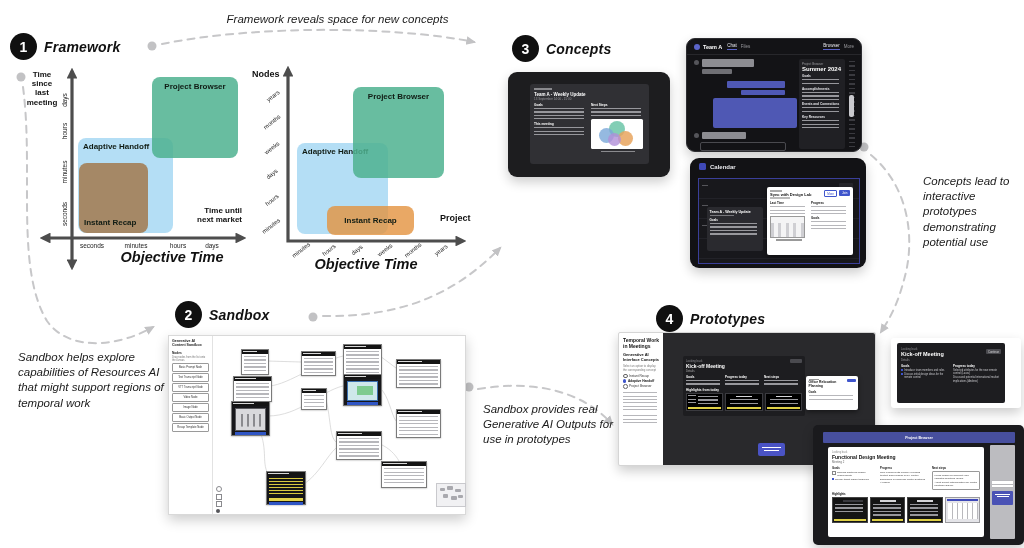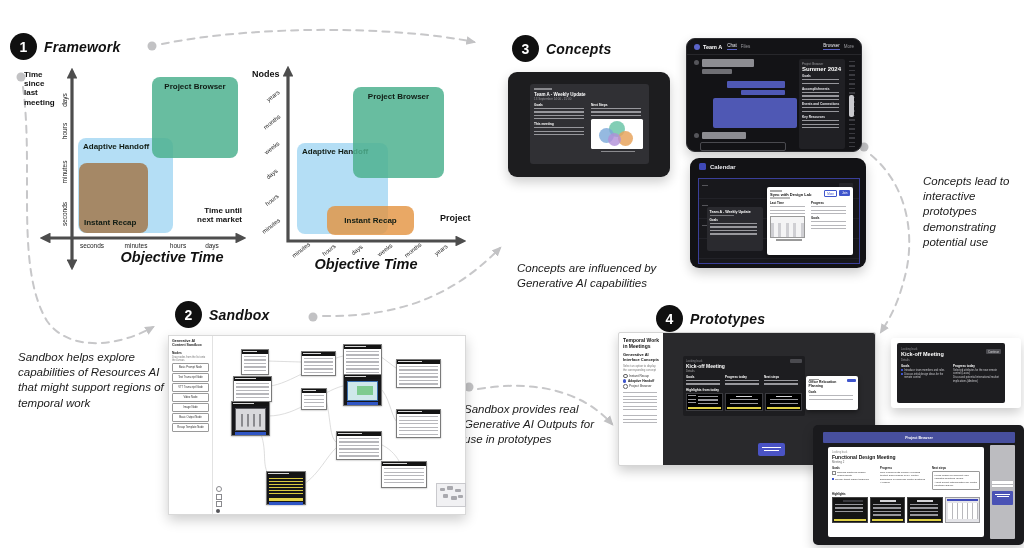--- a/index.html
+++ b/index.html
@@ -83,26 +83,26 @@
   </div>
   <div class="step" style="left:512px;top:35px">
     <span class="badge">3</span>
     <span class="step-label">Concepts</span>
   </div>
   <div class="step" style="left:656px;top:305px">
     <span class="badge">4</span>
     <span class="step-label">Prototypes</span>
   </div>
 
+  <div class="note" style="left:205px;top:12px;width:265px;text-align:center">Framework reveals space for new concepts</div>
   <div class="note" style="left:18px;top:350px;width:158px">Sandbox helps explore capabilities of Resources AI that might support regions of temporal work</div>
-  <div class="note" style="left:517px;top:261px;width:175px">Concepts are influenced by Generative AI capabilities</div>
-  <div class="note" style="left:464px;top:402px;width:135px">Sandbox provides real Generative AI Outputs for use in prototypes</div>
+  <div class="note" style="left:483px;top:402px;width:135px">Sandbox provides real Generative AI Outputs for use in prototypes</div>
   <div class="note" style="left:923px;top:174px;width:100px">Concepts lead to interactive prototypes demonstrating potential use</div>
 
-  <div class="axlab" style="left:24px;top:70px;width:36px;text-align:left">Time since last meeting</div>
+  <div class="axlab" style="left:24px;top:70px;width:36px;text-align:center">Time since last meeting</div>
   <div class="axlab" style="left:192px;top:206px;width:50px;text-align:right">Time until next market</div>
   <span class="otick" style="left:64px;top:100px">days</span>
   <span class="otick" style="left:64px;top:131px">hours</span>
   <span class="otick" style="left:64px;top:172px">minutes</span>
   <span class="otick" style="left:64px;top:214px">seconds</span>
   <span class="xtick" style="left:92px;top:242px">seconds</span>
   <span class="xtick" style="left:136px;top:242px">minutes</span>
   <span class="xtick" style="left:178px;top:242px">hours</span>
   <span class="xtick" style="left:212px;top:242px">days</span>
   <div class="region" style="left:78px;top:138px;width:95px;height:95px;background:rgba(125,199,238,.58);padding:4px 0 0 5px;box-sizing:border-box"><span>Adaptive Handoff</span></div>

